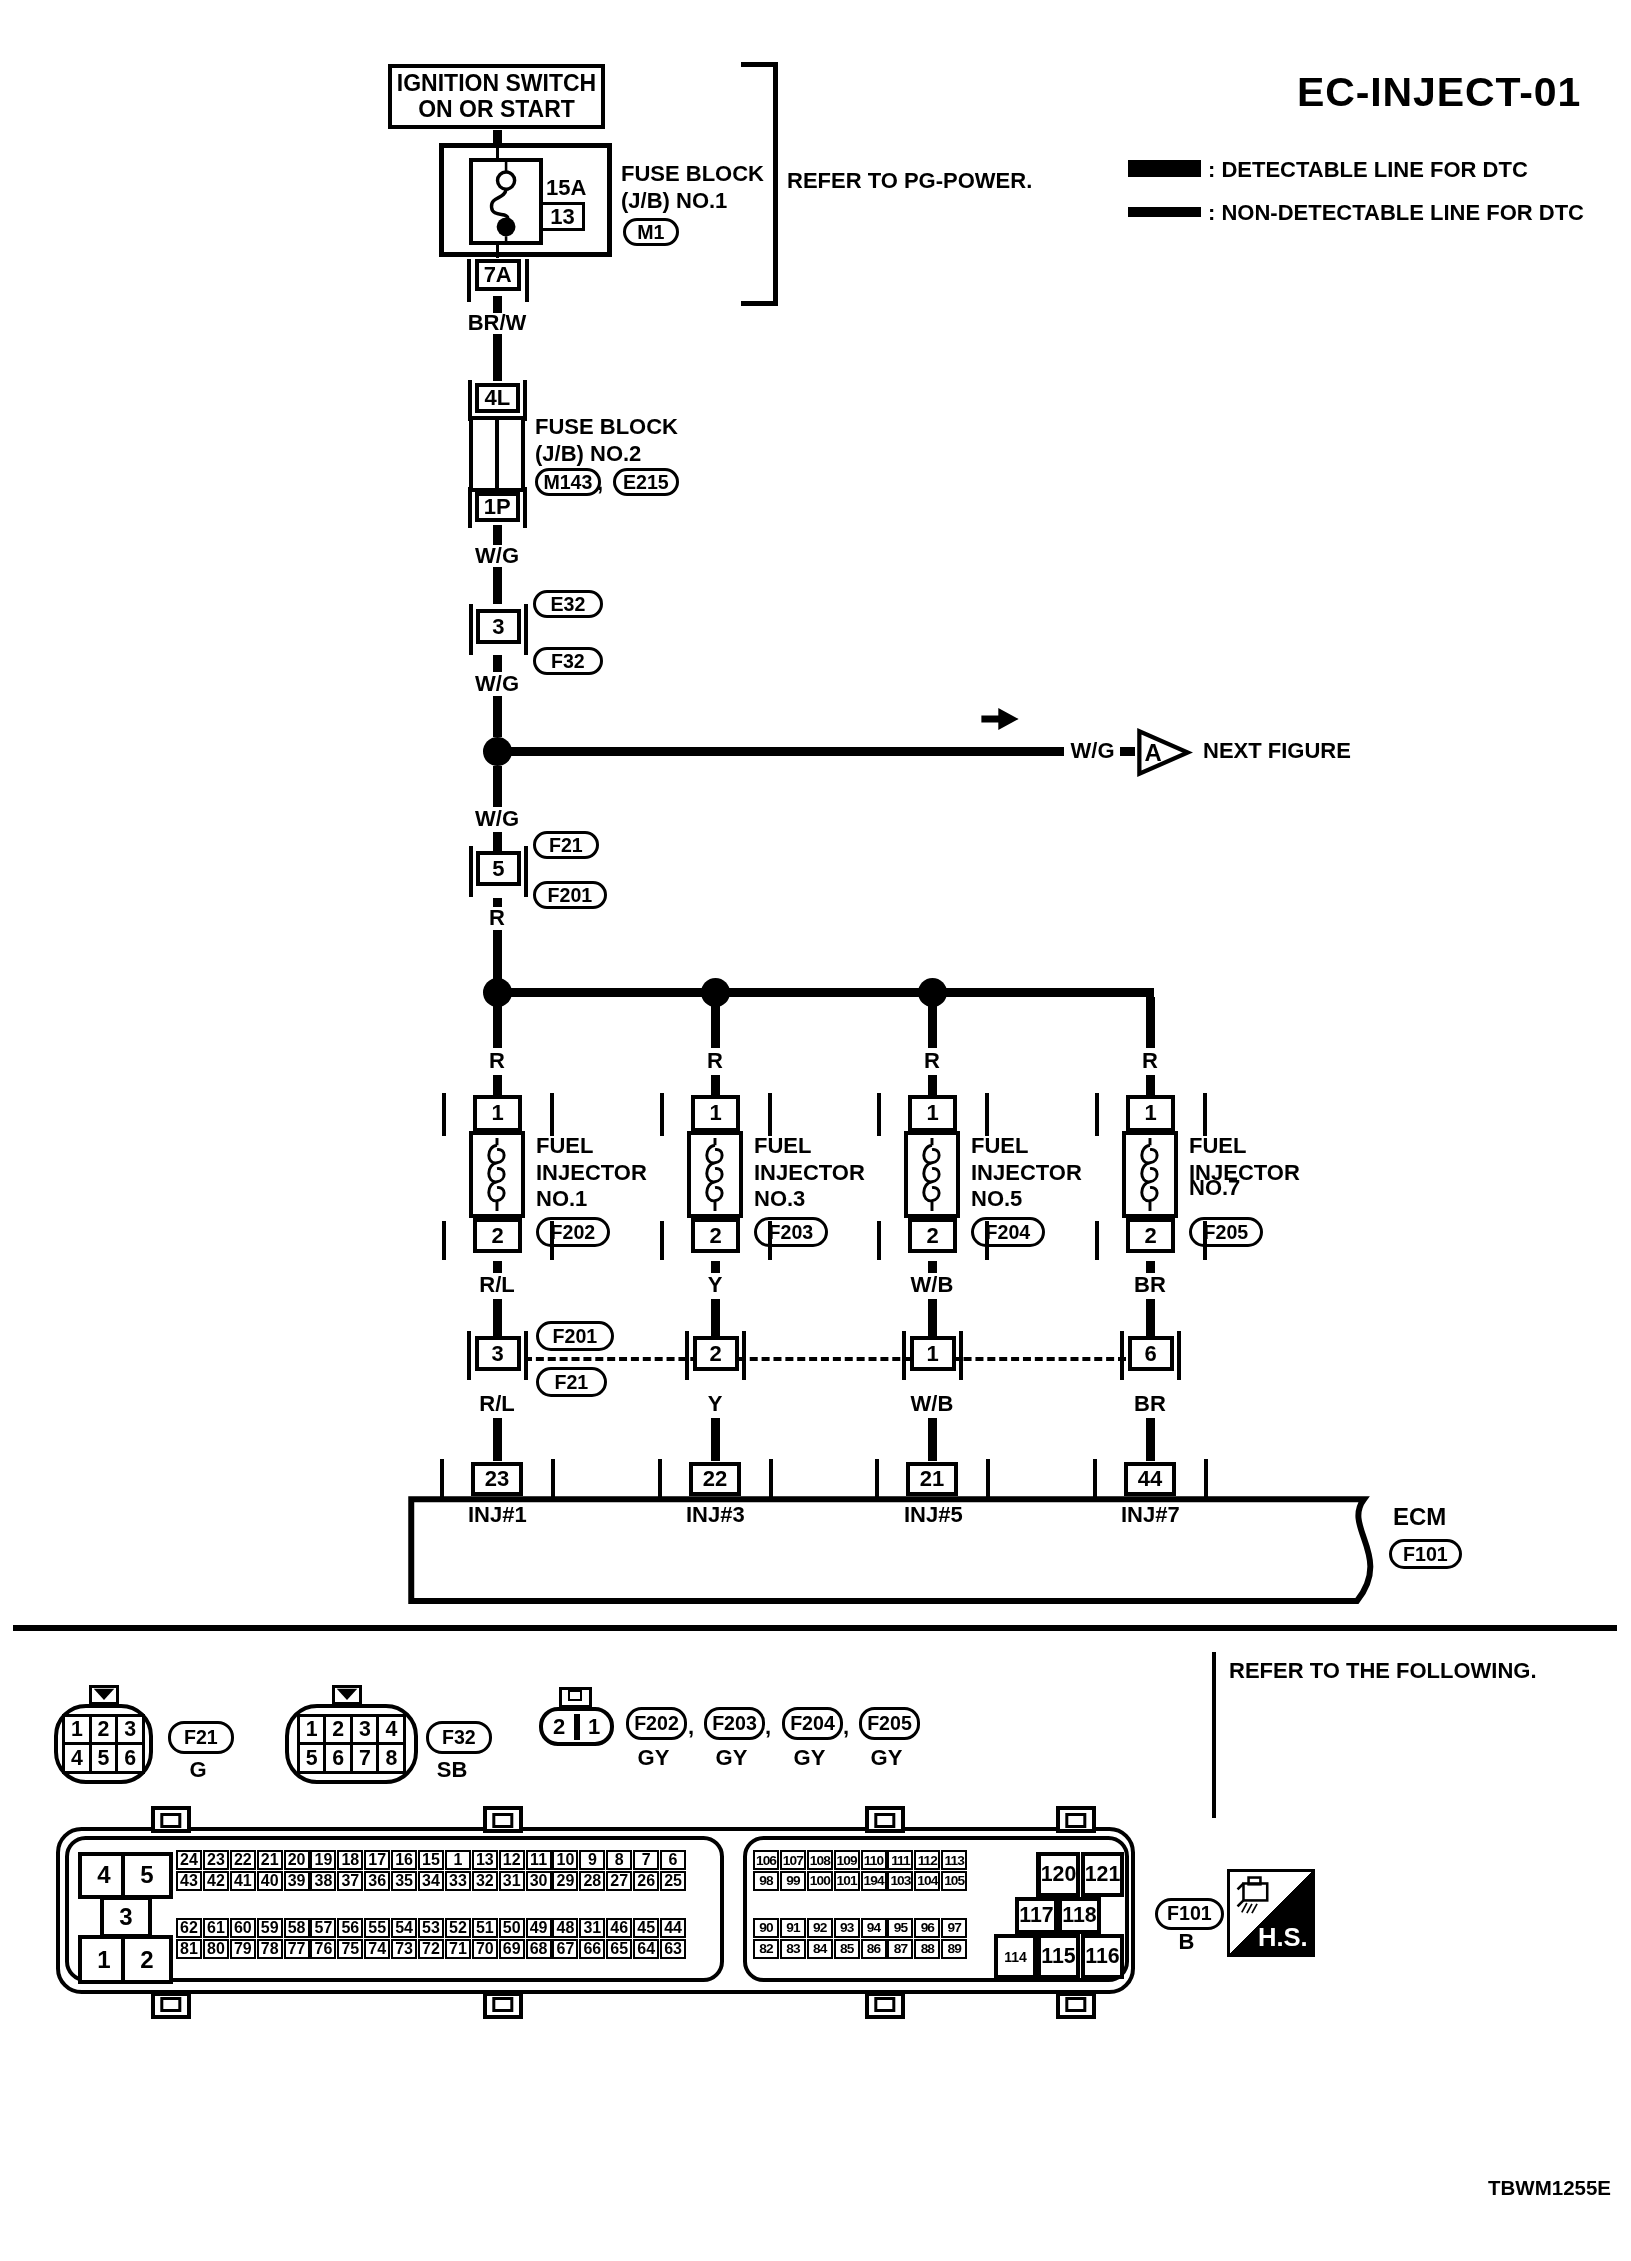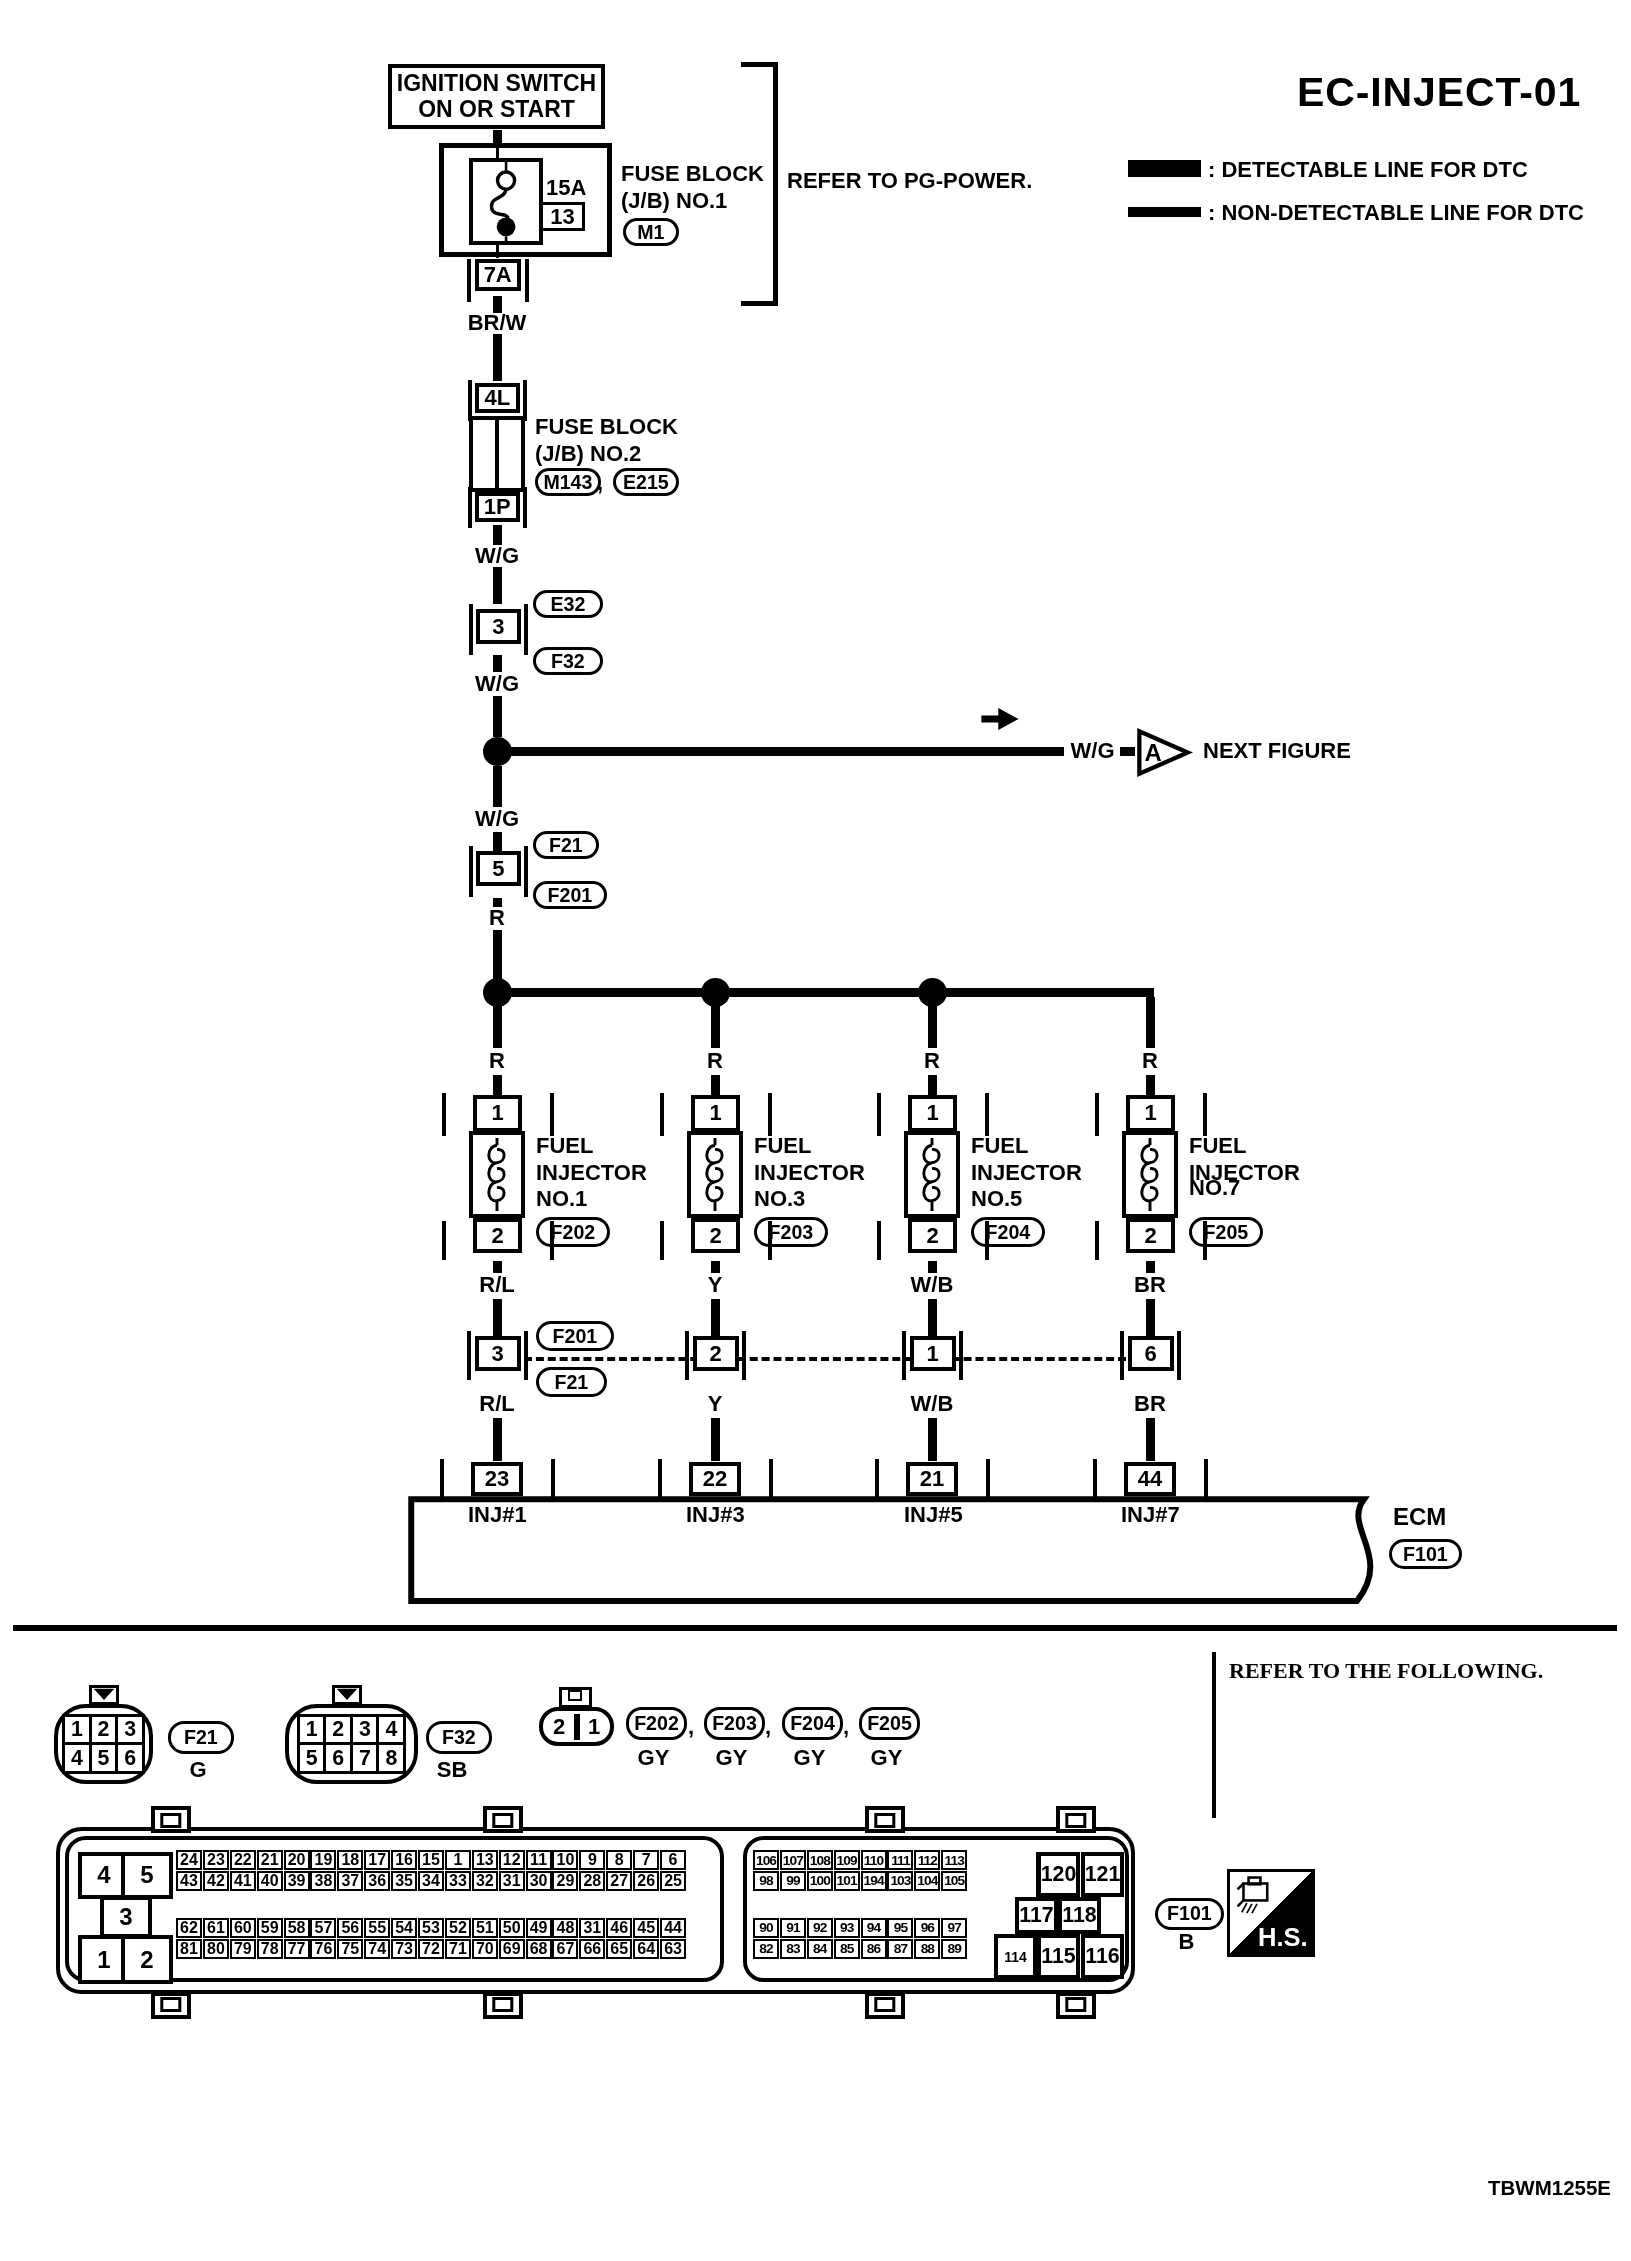--- a/index.html
+++ b/index.html
@@ -387,21 +387,21 @@
       <div class="lbl ctr" style="left: 704px; top: 1746px; width: 55px; position: absolute; font-size: 22px; text-align: center;">GY</div>
       <div class="lbl" style="left: 765px; top: 1715px; position: absolute;">,</div>
       <div class="" style="position: absolute; left: 782px; top: 1707px; width: 55px; height: 27px; border: 3.4px solid rgb(0, 0, 0); border-radius: 15.4px; display: flex; align-items: center; justify-content: center; font-size: 19.6px; background: rgb(255, 255, 255);">F204</div>
       <div class="lbl ctr" style="left: 782px; top: 1746px; width: 55px; position: absolute; font-size: 22px; text-align: center;">GY</div>
       <div class="lbl" style="left: 843px; top: 1715px; position: absolute;">,</div>
       <div class="" style="position: absolute; left: 859px; top: 1707px; width: 55px; height: 27px; border: 3.4px solid rgb(0, 0, 0); border-radius: 15.4px; display: flex; align-items: center; justify-content: center; font-size: 19.6px; background: rgb(255, 255, 255);">F205</div>
       <div class="lbl ctr" style="left: 859px; top: 1746px; width: 55px; position: absolute; font-size: 22px; text-align: center;">GY</div>
     </div>
 
   <div class="abs" style="left:1212px;top:1652px;width:4.3px;height:166px;background:#000;"></div>
-  <div class="abs" style="left:1229px;top:1655px;width:375px;font-size:22px;line-height:32px;font-family:Liberation Serif, serif;">
+  <div class="abs" style="left:1229px;top:1655px;width:375px;font-size:22px;line-height:32px;">
     <div>REFER TO THE FOLLOWING.</div>
   </div>
 
   <div class="abs" style="left:56px;top:1827px;width:1071px;height:159px;border:4.3px solid #000;border-radius:25.6px;background:#fff;">
     <div style="position:absolute;left:5.1px;top:5.1px;width:651px;height:138px;border:4.3px solid #000;border-radius:20.5px;"></div>
     <div style="position:absolute;left:683px;top:5.1px;width:378px;height:138px;border:4.3px solid #000;border-radius:20.5px;"></div>
     <div id="left-cluster">
         <div class="bigcell" style="left: 18px; top: 20.5px; width: 44px; height: 39px; font-size: 24px;">4</div>
         <div class="bigcell" style="left: 61px; top: 20.5px; width: 44px; height: 39px; font-size: 24px;">5</div>
         <div class="bigcell" style="left: 40px; top: 65px; width: 44px; height: 34px; font-size: 24px;">3</div>

